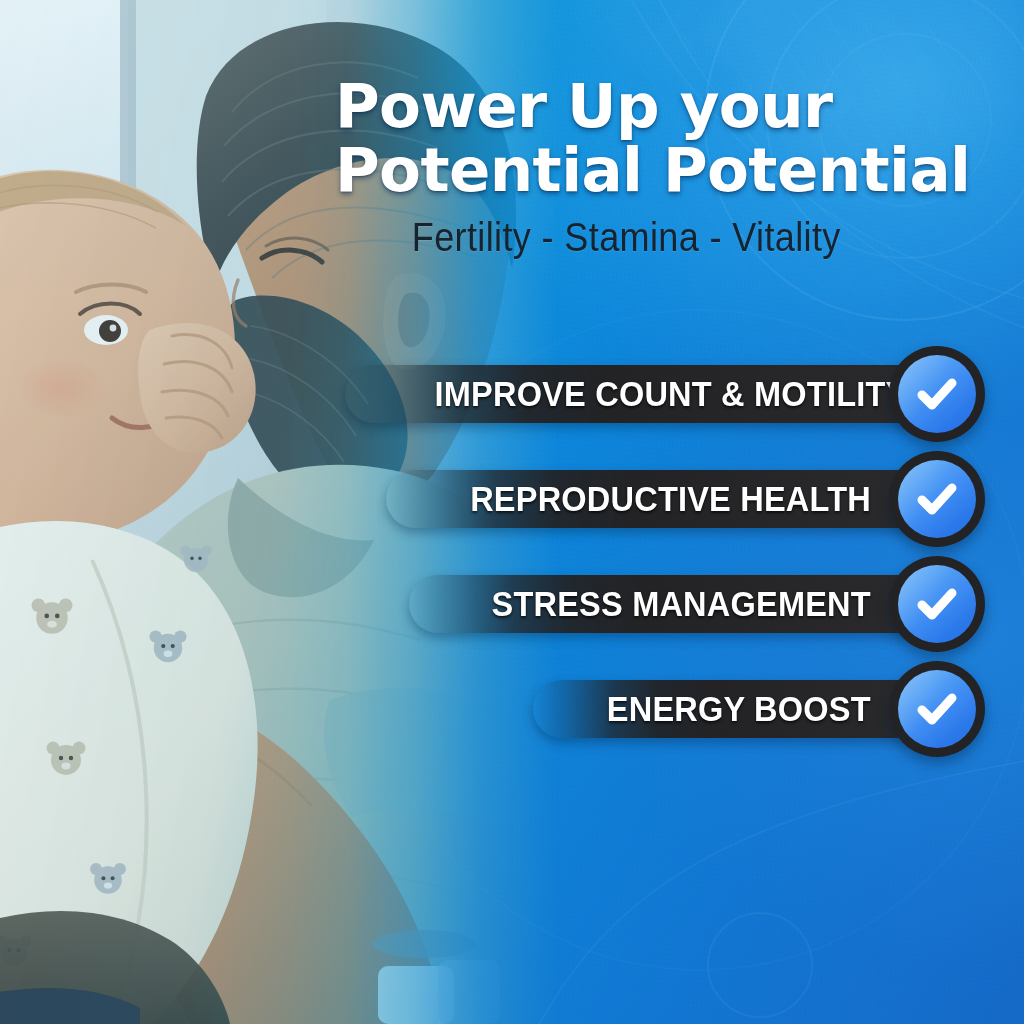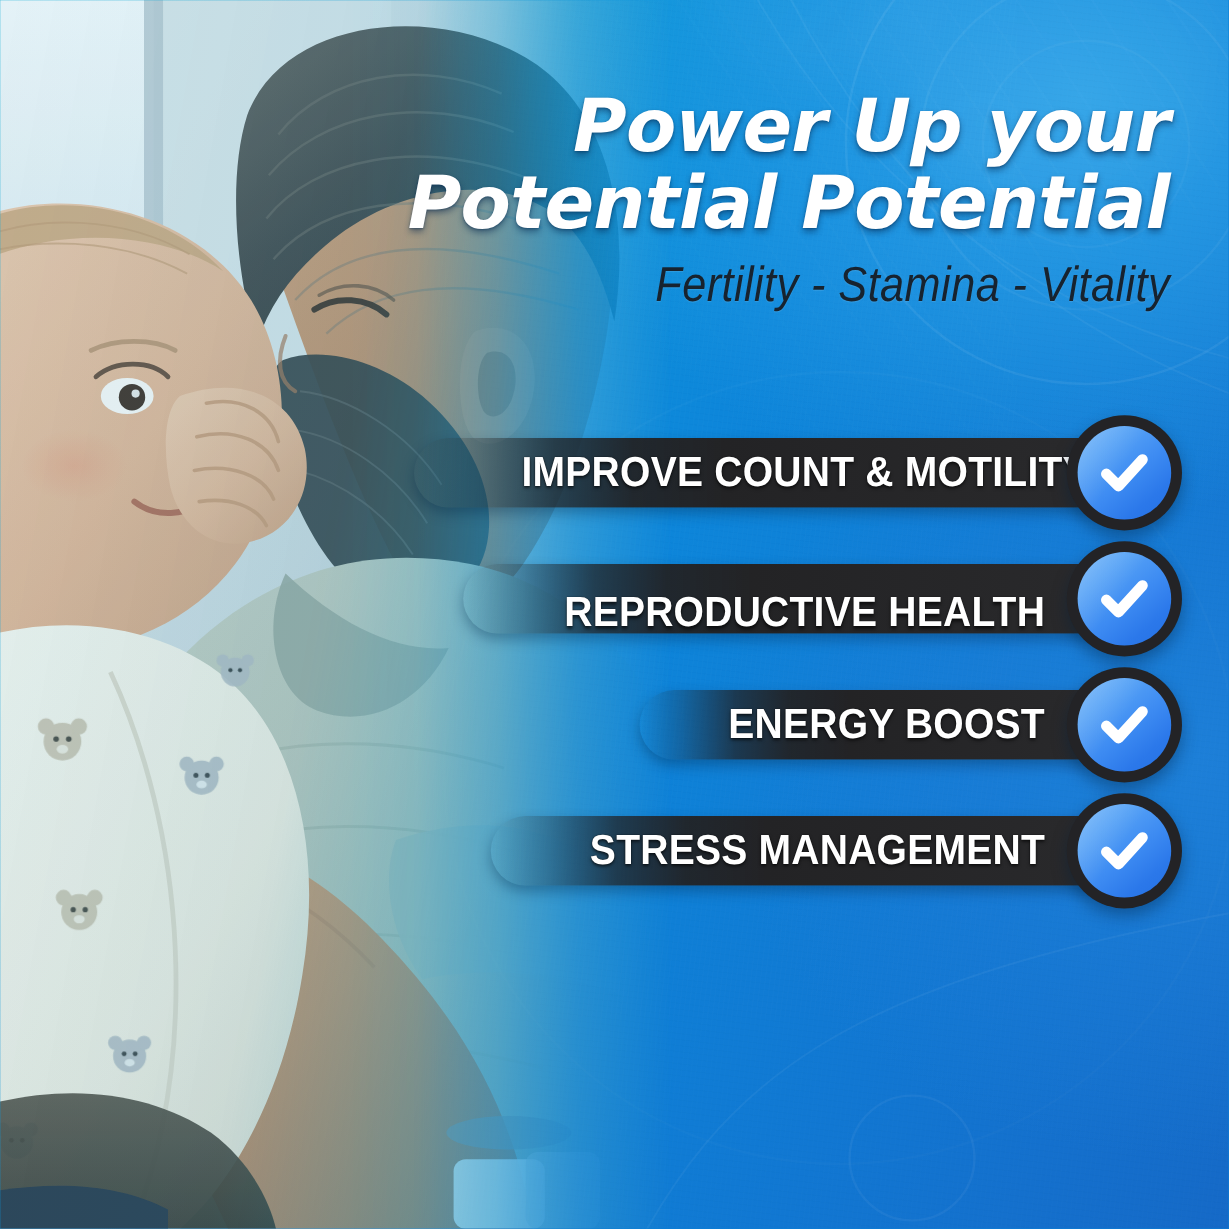--- a/index.html
+++ b/index.html
@@ -73,22 +73,21 @@
     position:absolute; left:0; top:0; width:560px; height:1024px;
     background:linear-gradient(100deg, rgba(20,160,200,0) 0%, rgba(20,165,205,.05) 48%, rgba(22,170,210,.30) 72%, rgba(24,176,214,.55) 100%);
     pointer-events:none;
   }
 
   
   .headline-block {
     position:absolute;
     right:49px; top:76px;
     width:640px;
-    text-align:right;
-    font-style:italic;
+    text-align:left;
   }
   .headline {
     font-family:"DejaVu Sans", sans-serif;
     font-weight:700;
     font-size:61px;
     line-height:.99;
     letter-spacing:-.6px;
     color:#ffffff;
     text-shadow:
       0 3px 5px rgba(4,40,78,.46),
@@ -177,21 +176,21 @@
   }
   .check-inner::after{
     content:"";
     position:absolute; inset:0;
     background:linear-gradient(125deg, rgba(255,255,255,.20) 0%, rgba(255,255,255,0) 46%);
   }
   .check-mark { width:50px; height:50px; display:block; position:relative; z-index:2; }
 
   
   .row-0 .feature-pill { min-width:470px; }
-  .row-1 .feature-pill { min-width:412px;align-items:flex-end; }
+  .row-1 .feature-pill { min-width:412px; }
   .row-2 .feature-pill { min-width:404px; }
   .row-3 .feature-pill { min-width:300px; }
 </style>
 </head>
 <body>
 
 <div class="ad-canvas">
 
   <div class="bg-base"></div>
   <div class="bg-swirl"></div>
@@ -449,36 +448,36 @@
       </div>
       <div class="check-badge">
         <div class="check-inner">
           <svg class="check-mark" viewBox="0 0 50 50" aria-hidden="true">
             <path d="M10 26 L20 36 L40 14" fill="none" stroke="#ffffff" stroke-width="9" stroke-linecap="round" stroke-linejoin="round"></path>
           </svg>
         </div>
       </div>
     </div>
 
-    <div class="feature-row row-3">
+    <div class="feature-row row-2">
       <div class="feature-pill">
-        <span class="feature-label">ENERGY BOOST</span>
+        <span class="feature-label">STRESS MANAGEMENT</span>
       </div>
       <div class="check-badge">
         <div class="check-inner">
           <svg class="check-mark" viewBox="0 0 50 50" aria-hidden="true">
             <path d="M10 26 L20 36 L40 14" fill="none" stroke="#ffffff" stroke-width="9" stroke-linecap="round" stroke-linejoin="round"></path>
           </svg>
         </div>
       </div>
     </div>
 
-    <div class="feature-row row-2">
+    <div class="feature-row row-3">
       <div class="feature-pill">
-        <span class="feature-label">STRESS MANAGEMENT</span>
+        <span class="feature-label">ENERGY BOOST</span>
       </div>
       <div class="check-badge">
         <div class="check-inner">
           <svg class="check-mark" viewBox="0 0 50 50" aria-hidden="true">
             <path d="M10 26 L20 36 L40 14" fill="none" stroke="#ffffff" stroke-width="9" stroke-linecap="round" stroke-linejoin="round"></path>
           </svg>
         </div>
       </div>
     </div>
 

